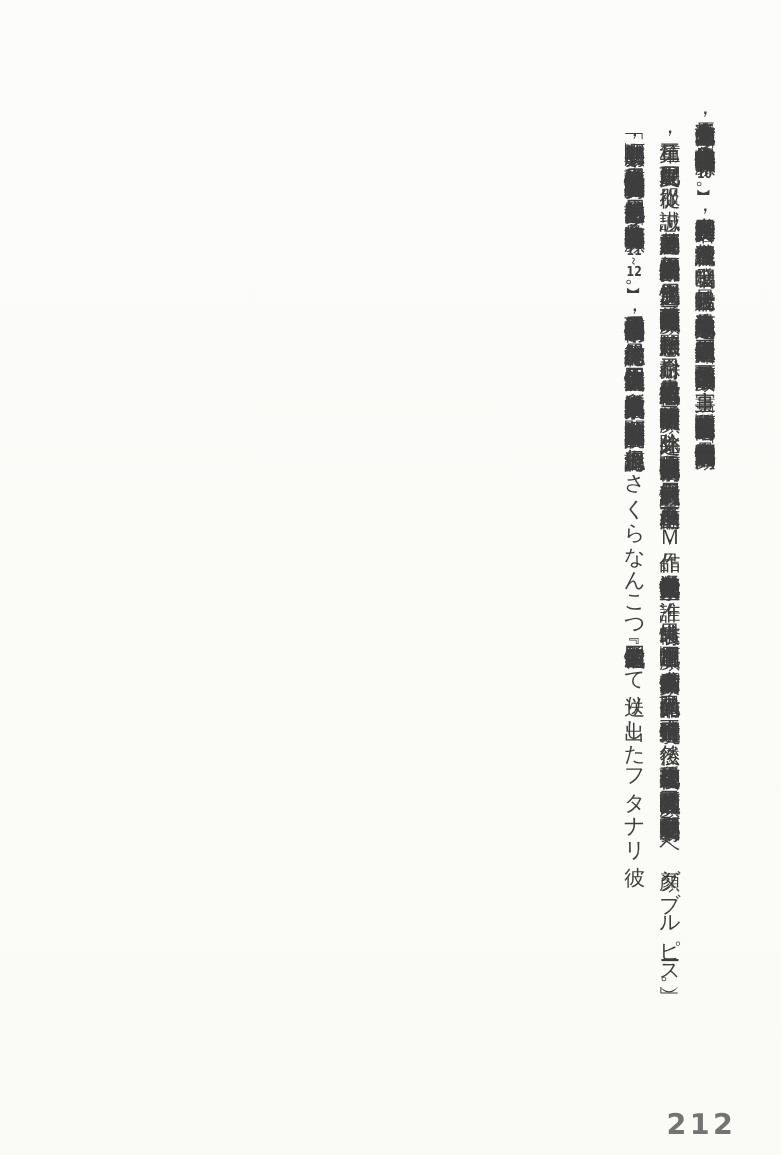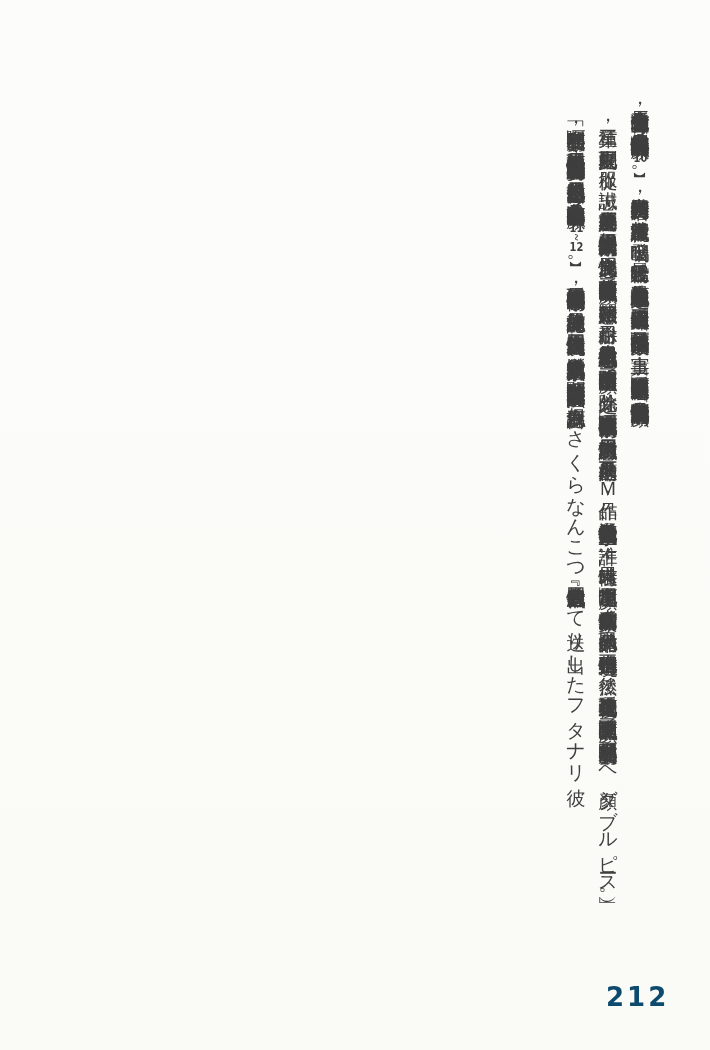--- a/index.html
+++ b/index.html
@@ -49,26 +49,26 @@
   .figref .tcy {
     text-combine-upright: all;
     font-family: "DejaVu Sans", "Liberation Sans", sans-serif;
   }
   .figref .upr {
     text-orientation: upright;
   }
   .page-number {
     position: absolute;
     left: 606px;
-    top: 982px;
+    top: 1008px;
     font-family: "DejaVu Sans", "Liberation Sans", sans-serif;
     font-weight: 700;
     font-size: 26px;
     letter-spacing: 3px;
-    color: #0c4a6e;
+    color: #737373;
   }
 </style>
 </head>
 <body>
 
 <div class="book-page">
   <div id="article">
       <p><span>之少女凌辱系作品中的角色，也常常突然從絕望的表情搖身一變成為「啊嘿顏」</span><span class="figref">【圖<span class="tcy">5</span><span class="upr">-</span><span class="tcy">10</span>】</span><span>。在精神和肉體上同時受到折磨，然後意識逐漸朦朧、發出嗚咽，最後吐舌嬌喘，連身為人類最後一絲的尊嚴也隨之崩壞。以上兩個例子的過程雖即便不同，可最後都抵達了「啊嘿顏」的階段。事實上，這種版本的「啊嘿顏」在歷史上是最古老的，也是色情劇畫時代就開始使用的傳統「高潮顏」。</span></p>
       <p class="indent"><span>第三種，則是表現支配、服從、忠誠。基本上屬於凌辱的延伸，但人物已經失去最開始的反抗情緒，完全屈服於快感；為了傳達這種落差而使用的強烈「啊嘿顏」。一開始雖然很厭惡，拚命忍耐，但最後忍耐的意志也敗給了快感；為了證明這個事實而使用「啊嘿顏」。除此之外，這種「啊嘿顏」也常常出現在被虐狂劇情中，用來表示對男性的忠誠。而不只是標準的ＳＭ作品，在普通性愛橋段中痴女化的女性主動索求、准許、哀求男性時，也常常運用「啊嘿顏」。哀求系痴女劇情的知名作家，武田弘光的作品中，也不時看得到這種情境。然後，這種失神表現進化到最後，誕生了一種更強烈的「啊嘿顏」。那就是「啊嘿顏雙勝利手勢（アヘ顏ダブルピース）」。</span></p>
       <p class="indent"><span>「啊嘿顏雙勝利手勢」，是一種用於表現完全敗給快樂之女性對性交對象表示精神忠誠的服從姿勢，也就是用拍照留念的感覺，讓角色一邊比勝利手勢一邊作出「啊嘿顏」</span><span class="figref">【圖<span class="tcy">5</span><span class="upr">-</span><span class="tcy">11</span>~<span class="tcy">12</span>】</span><span>。這種表現最初被用於輪姦和調教等凌辱劇情中，作為最終服從的確認；但因為使用情境實在太過侷限，所以後來愈來愈常被當成幽默搞笑的手法。關於「啊嘿顏雙勝利手勢」成為話題的原因有多種說法，但一般認為源自みさくらなんこつ發表的同人色情遊戲『信じて送り出したフタナリ彼</span></p>

